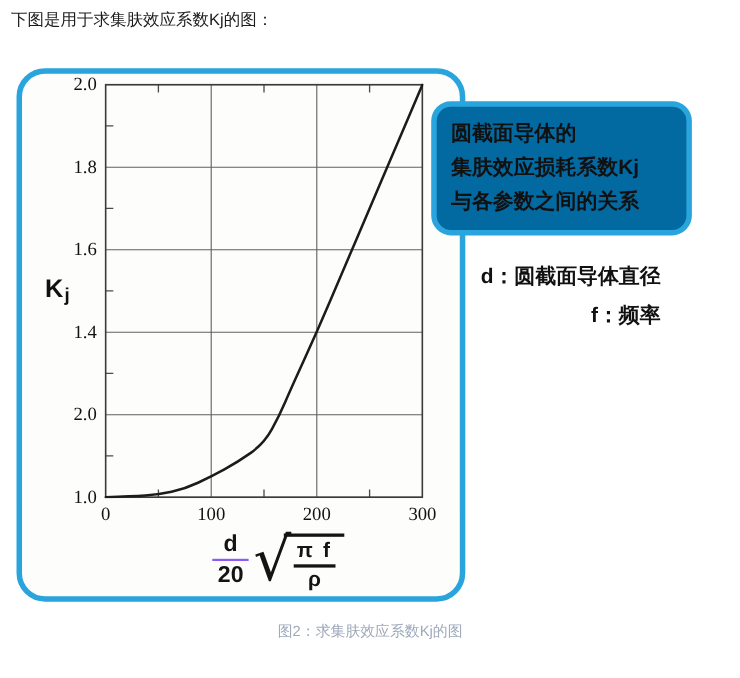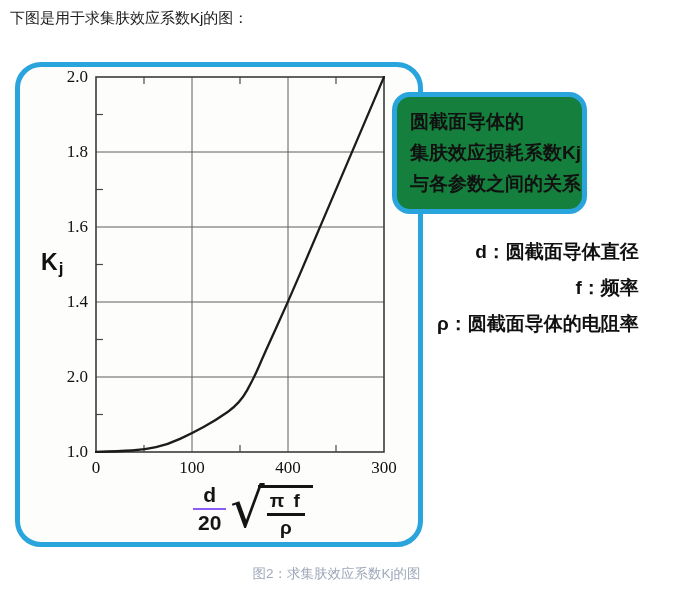--- a/index.html
+++ b/index.html
@@ -96,25 +96,25 @@
   }
   .rad-body { border-top: 3px solid #141414; margin-top: 5px; padding: 2px 8px 0 9px; }
   .inner-frac { text-align: center; font-size: 19px; }
   .inner-frac .num { display: block; padding: 0 3px 2px; line-height: 21px; letter-spacing: 2px; }
   .inner-frac .den { display: block; border-top: 3px solid #141414; padding: 1px 3px 0; line-height: 21px; }
   
   .callout {
     position: absolute;
     left: 392px;
     top: 92px;
-    width: 195px;
+    width: 237px;
     box-sizing: border-box;
     border: 5px solid #2aa4dc;
     border-radius: 18px;
-    background: #15803d;
+    background: #0369a1;
     padding: 9px 13px 10px;
     z-index: 5;
   }
   .callout .line {
     font-size: 19px;
     font-weight: 700;
     line-height: 31px;
     color: #111;
     white-space: nowrap;
   }
@@ -191,21 +191,21 @@
       <div class="tick" style="top: 442px;">1.0</div>
       <div class="tick" style="top: 367px;">2.0</div>
       <div class="tick" style="top: 292px;">1.4</div>
       <div class="tick" style="top: 217px;">1.6</div>
       <div class="tick" style="top: 142px;">1.8</div>
       <div class="tick" style="top: 67px;">2.0</div>
     </div>
   <div class="x-tick-labels" id="x-ticks">
       <div class="tick" style="left: 72px;">0</div>
       <div class="tick" style="left: 168px;">100</div>
-      <div class="tick" style="left: 264px;">400</div>
+      <div class="tick" style="left: 264px;">200</div>
       <div class="tick" style="left: 360px;">300</div>
     </div>
 
   <div class="ylabel">
     <span>K</span><span class="sub">j</span>
   </div>
 
   <div class="formula">
     <div class="outer-frac">
       <span class="num">d</span>
@@ -224,19 +224,18 @@
 
   <div class="callout" style="border-color: rgb(42, 164, 220);">
     <div class="line">圆截面导体的</div>
     <div class="line">集肤效应损耗系数Kj</div>
     <div class="line">与各参数之间的关系</div>
   </div>
 
   <div class="legend">
     <div class="legend-row">d：圆截面导体直径</div>
     <div class="legend-row">f：频率</div>
-    <div class="legend-row">ρ：圆截面导体的电阻率</div>
   </div>
 
 
   <div class="caption">图2：求集肤效应系数Kj的图</div>
 
 </div>
 
 </body></html>

